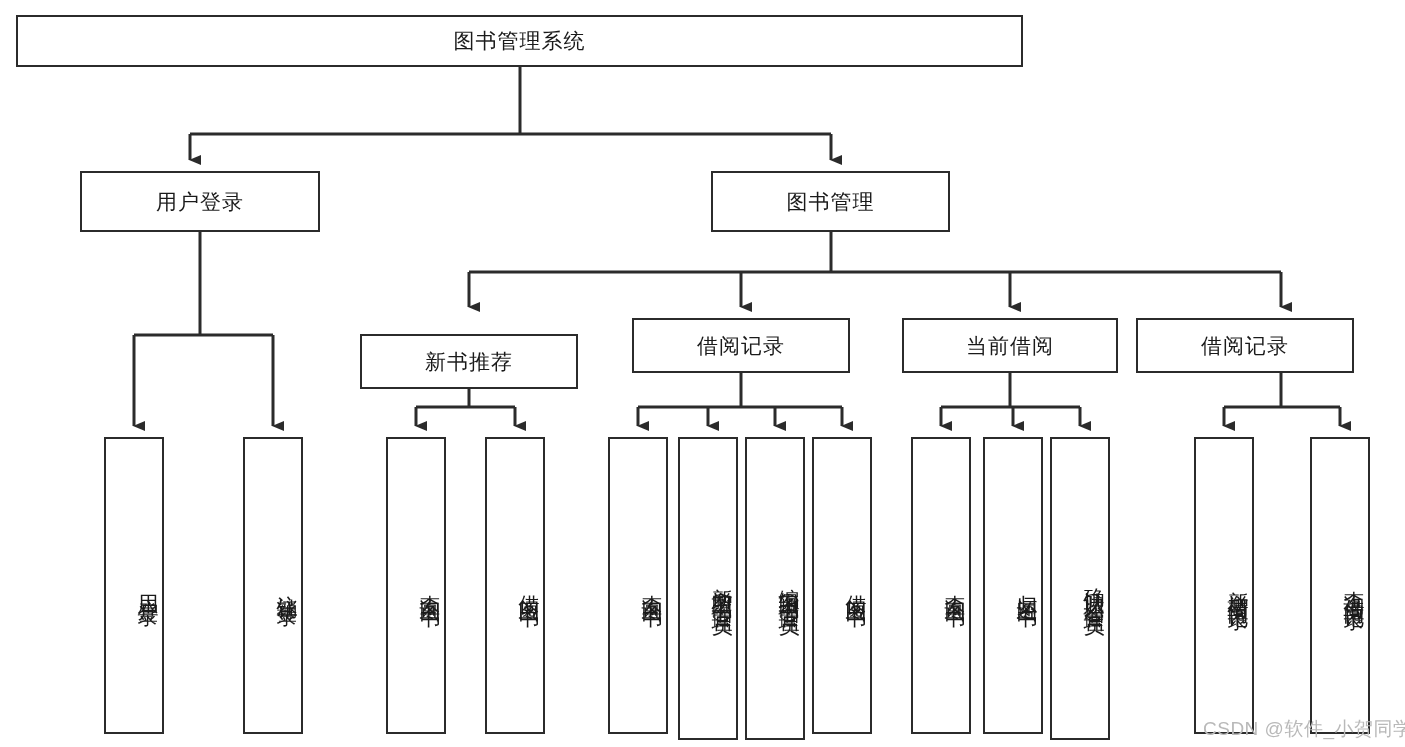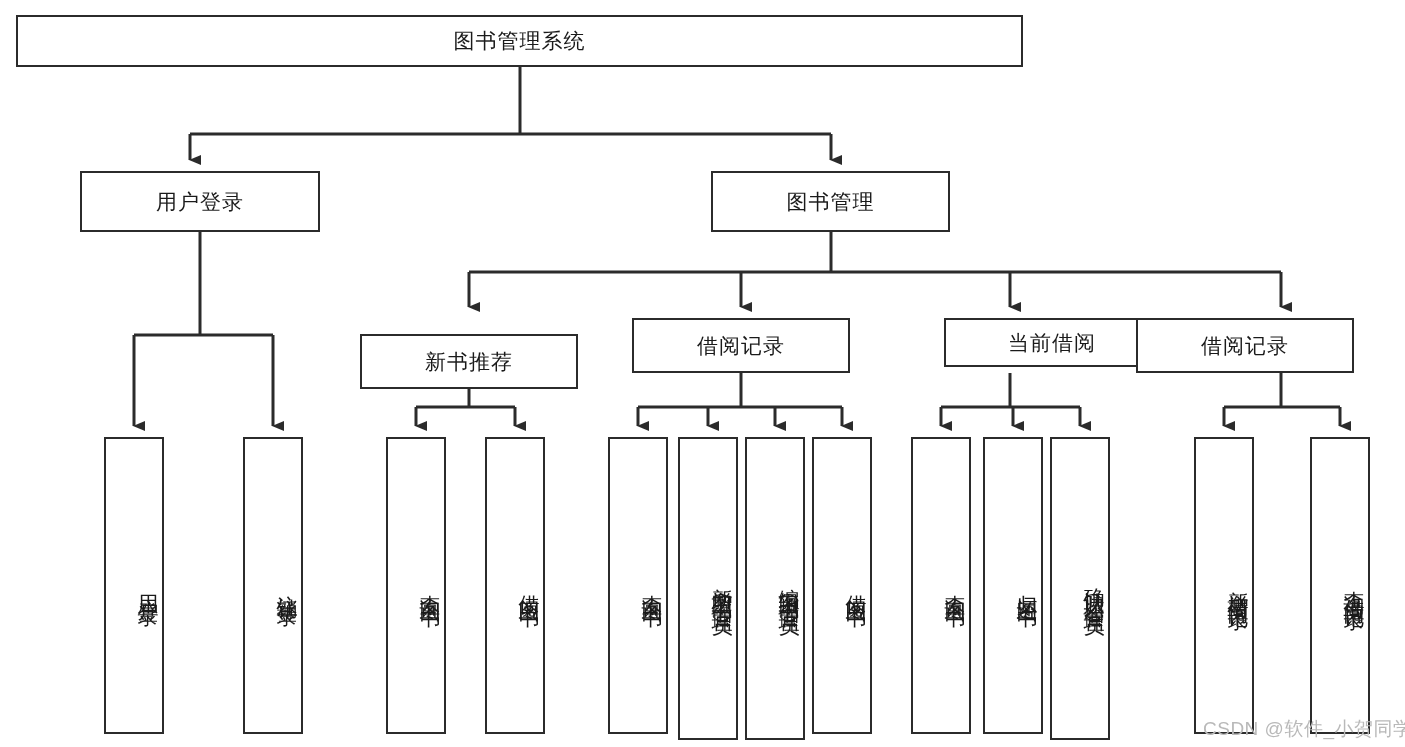--- a/index.html
+++ b/index.html
@@ -132,21 +132,21 @@
   <div class="node horiz" style="left: 711px; top: 171px; width: 239px; height: 61px; border-color: rgb(43, 43, 43); background: rgb(255, 255, 255); color: rgb(26, 26, 26);">
     <span class="label">图书管理</span>
   </div>
 
   <div class="node horiz" style="left: 360px; top: 334px; width: 218px; height: 55px; border-color: rgb(43, 43, 43); background: rgb(255, 255, 255); color: rgb(26, 26, 26);">
     <span class="label">新书推荐</span>
   </div>
   <div class="node horiz" style="left: 632px; top: 318px; width: 218px; height: 55px; border-color: rgb(43, 43, 43); background: rgb(255, 255, 255); color: rgb(26, 26, 26);">
     <span class="label">借阅记录</span>
   </div>
-  <div class="node horiz" style="left: 944px; top: 318px; width: 216px; height: 49px; border-color: rgb(43, 43, 43); background: rgb(255, 255, 255); color: rgb(26, 26, 26);">
+  <div class="node horiz" style="left: 902px; top: 318px; width: 216px; height: 55px; border-color: rgb(43, 43, 43); background: rgb(255, 255, 255); color: rgb(26, 26, 26);">
     <span class="label">当前借阅</span>
   </div>
   <div class="node horiz" style="left: 1136px; top: 318px; width: 218px; height: 55px; border-color: rgb(43, 43, 43); background: rgb(255, 255, 255); color: rgb(26, 26, 26);">
     <span class="label">借阅记录</span>
   </div>
 
   <div class="node vert" style="left: 104px; top: 437px; width: 60px; height: 297px; border-color: rgb(43, 43, 43); background: rgb(255, 255, 255); color: rgb(26, 26, 26);">
     <span class="label">用户登录</span>
   </div>
   <div class="node vert" style="left: 243px; top: 437px; width: 60px; height: 297px; border-color: rgb(43, 43, 43); background: rgb(255, 255, 255); color: rgb(26, 26, 26);">

